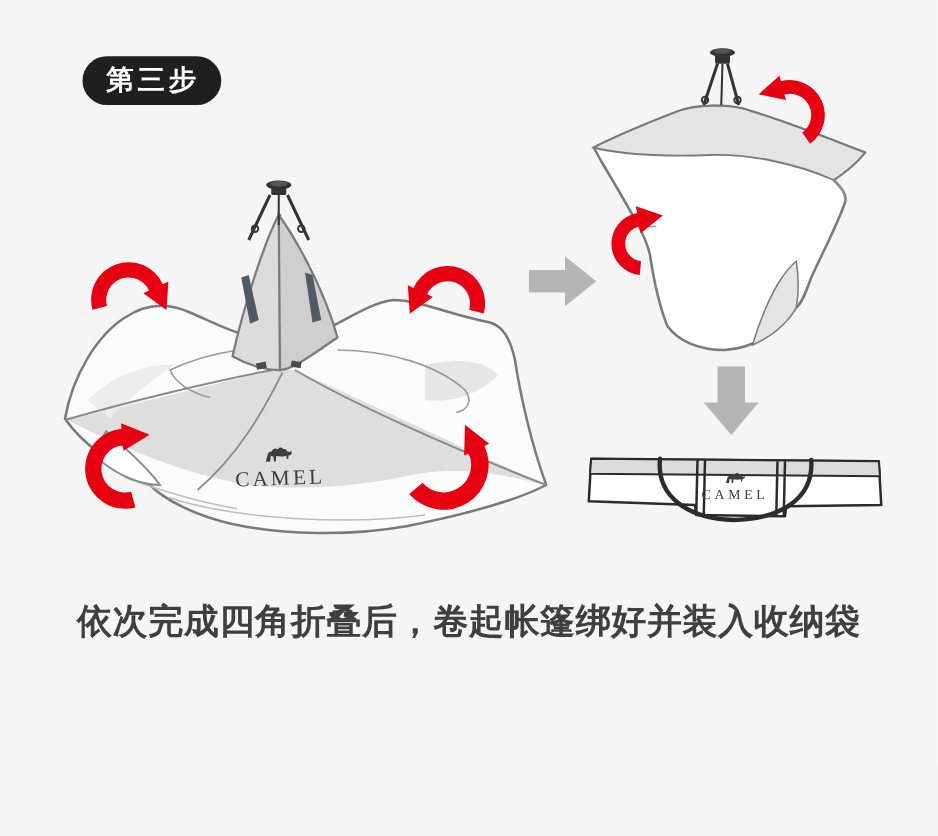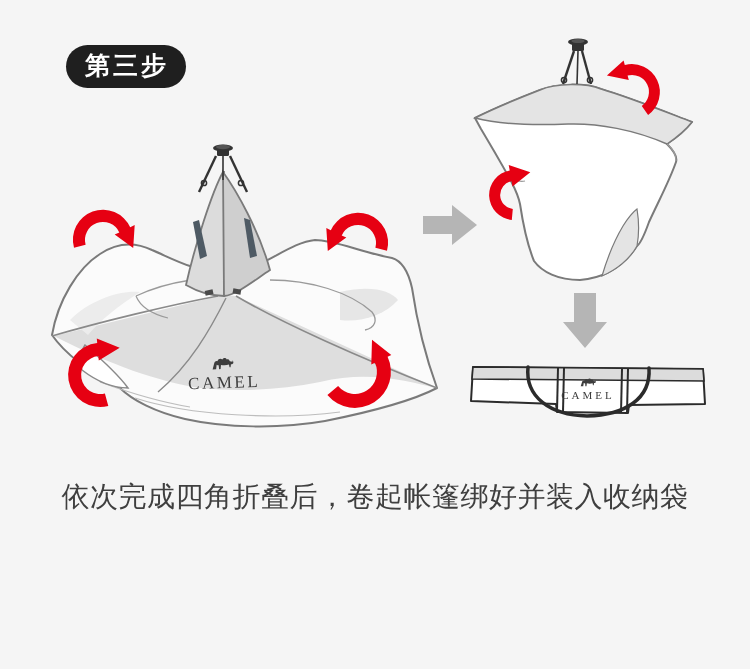--- a/index.html
+++ b/index.html
@@ -4,26 +4,26 @@
 <style>
   * { margin:0; padding:0; box-sizing:border-box; }
   body { font-family:"Liberation Sans", sans-serif; }
   .canvas {
     position:relative; width:750px; height:669px;
     background:#f5f5f5; overflow:hidden;
   }
   .step-badge {
     position:absolute; left:66px; top:45px;
     background:#1f1f1f; color:#ffffff;
-    font-size:25px; font-weight:bold; letter-spacing:3px;
+    font-size:22px; font-weight:bold; letter-spacing:3px;
     padding:7px 17px 8px 19px; border-radius:22px; line-height:1.1;
   }
   .caption {
     position:absolute; left:0; top:478px; width:750px;
-    text-align:center; font-size:28px; font-weight:normal;
+    text-align:center; font-size:28px; font-weight:bold;
     color:#3f3f3f; letter-spacing:0.5px;
   }
   .abs { position:absolute; }
 </style>
 </head>
 <body>
 
 <div class="canvas">
 
   <div class="step-badge">

